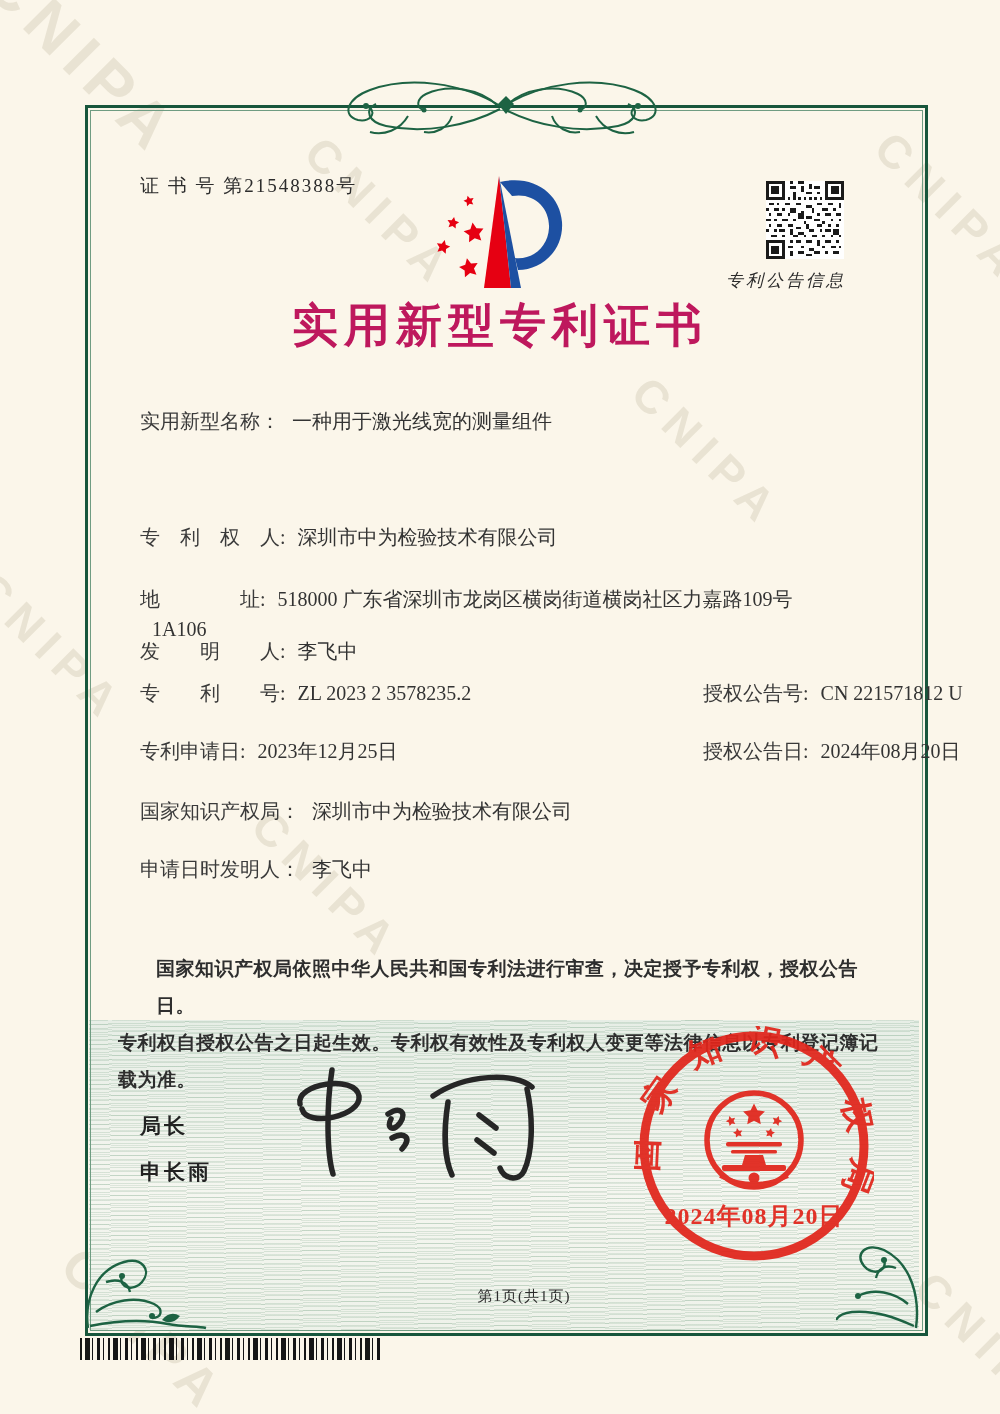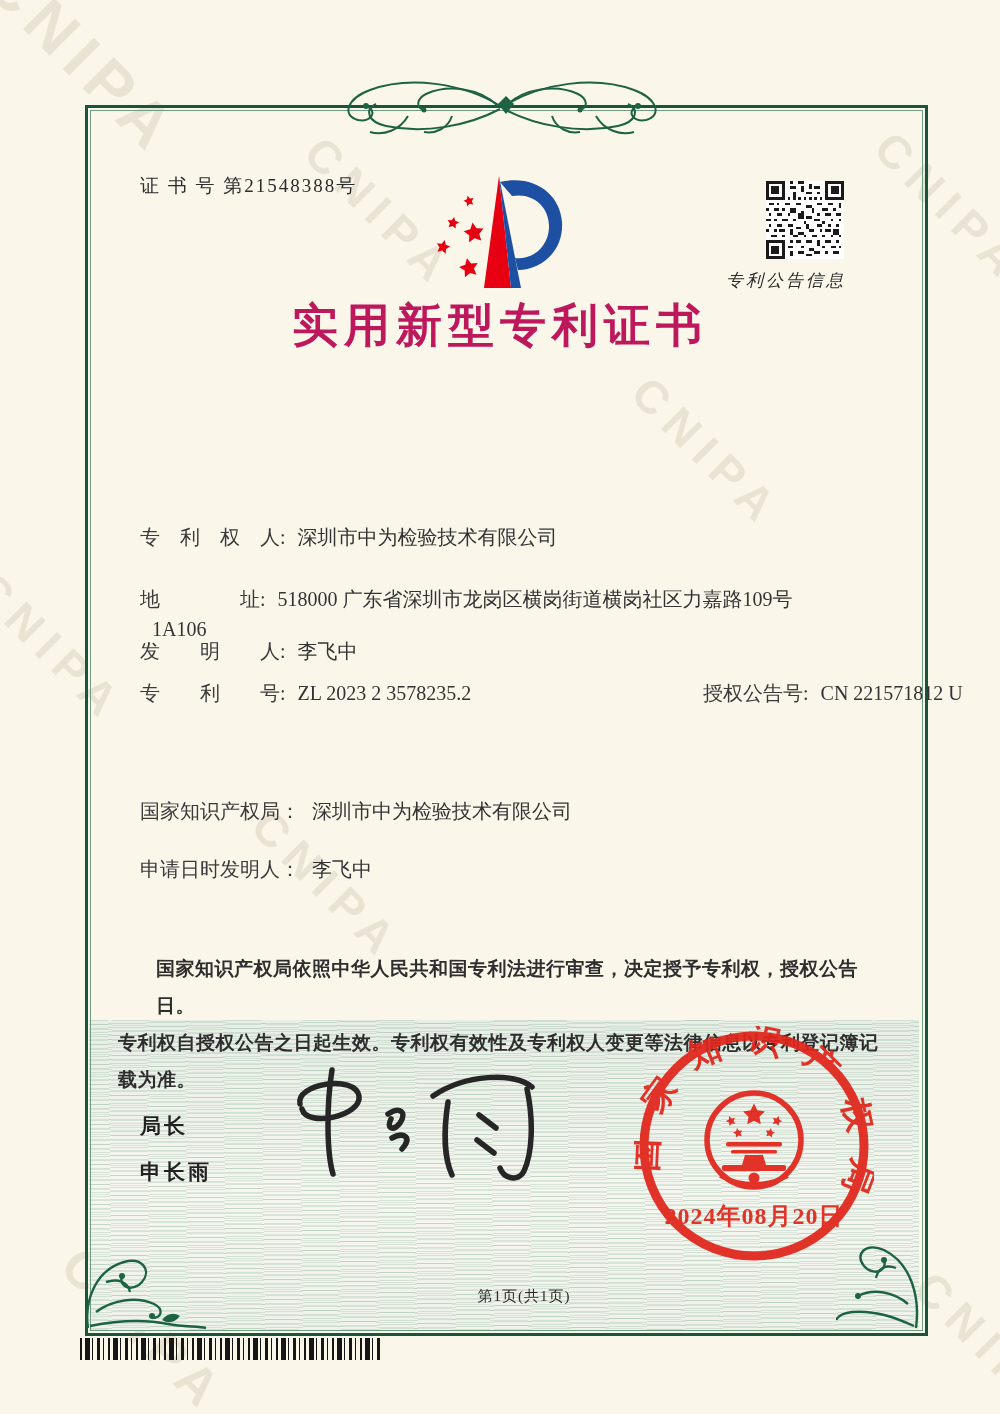--- a/index.html
+++ b/index.html
@@ -172,20 +172,23 @@
                  M2,20h2v1h-2z M6,20h1v1h-1z M10,20h2v1h-2z M14,20h1v1h-1z M17,20h2v1h-2z M21,20h1v1h-1z M24,20h1v1h-1z M27,20h1v1h-1z
                  M9,22h1v1h-1z M11,22h2v1h-2z M15,22h2v1h-2z M19,22h1v2h-1z M22,22h2v1h-2z M26,22h1v1h-1z
                  M8,24h2v1h-2z M13,24h1v1h-1z M16,25h2v1h-2z M21,24h1v1h-1z M24,24h2v1h-2z M27,24h1v1h-1z
                  M9,26h1v2h-1z M12,26h2v1h-2z M15,27h2v1h-2z M18,26h2v1h-2z M22,26h1v1h-1z M25,26h2v1h-2z"></path>
       </g>
     </svg>
     <div class="qr-caption">专利公告信息</div>
 
     <div class="title">实用新型专利证书</div>
 
+    <div class="row" style="top:408px;">
+      <span class="lbl">实用新型名称：</span><span class="val">一种用于激光线宽的测量组件</span>
+    </div>
 
     <div class="row" style="top:524px;">
       <span class="lbl">专　利　权　人:</span><span class="val">深圳市中为检验技术有限公司</span>
     </div>
 
     <div class="row" style="top:556px;line-height:30px;margin-top:28px;">
       <span class="lbl">地　　　　址:</span><span class="val">518000 广东省深圳市龙岗区横岗街道横岗社区力嘉路109号</span>
       <br><span class="val addr2">1A106</span>
     </div>
 
@@ -193,20 +196,26 @@
       <span class="lbl">发　　明　　人:</span><span class="val">李飞中</span>
     </div>
 
     <div class="row" style="top:680px;">
       <span class="lbl">专　　利　　号:</span><span class="val">ZL 2023 2 3578235.2</span>
       <span class="rcol">
         <span class="lbl">授权公告号:</span><span class="val">CN 221571812 U</span>
       </span>
     </div>
 
+    <div class="row" style="top:738px;">
+      <span class="lbl">专利申请日:</span><span class="val">2023年12月25日</span>
+      <span class="rcol">
+        <span class="lbl">授权公告日:</span><span class="val">2024年08月20日</span>
+      </span>
+    </div>
 
     <div class="row" style="top:798px;">
       <span class="lbl">国家知识产权局：</span><span class="val">深圳市中为检验技术有限公司</span>
     </div>
 
     <div class="row" style="top:856px;">
       <span class="lbl">申请日时发明人：</span><span class="val">李飞中</span>
     </div>
 
     <div class="statement">

